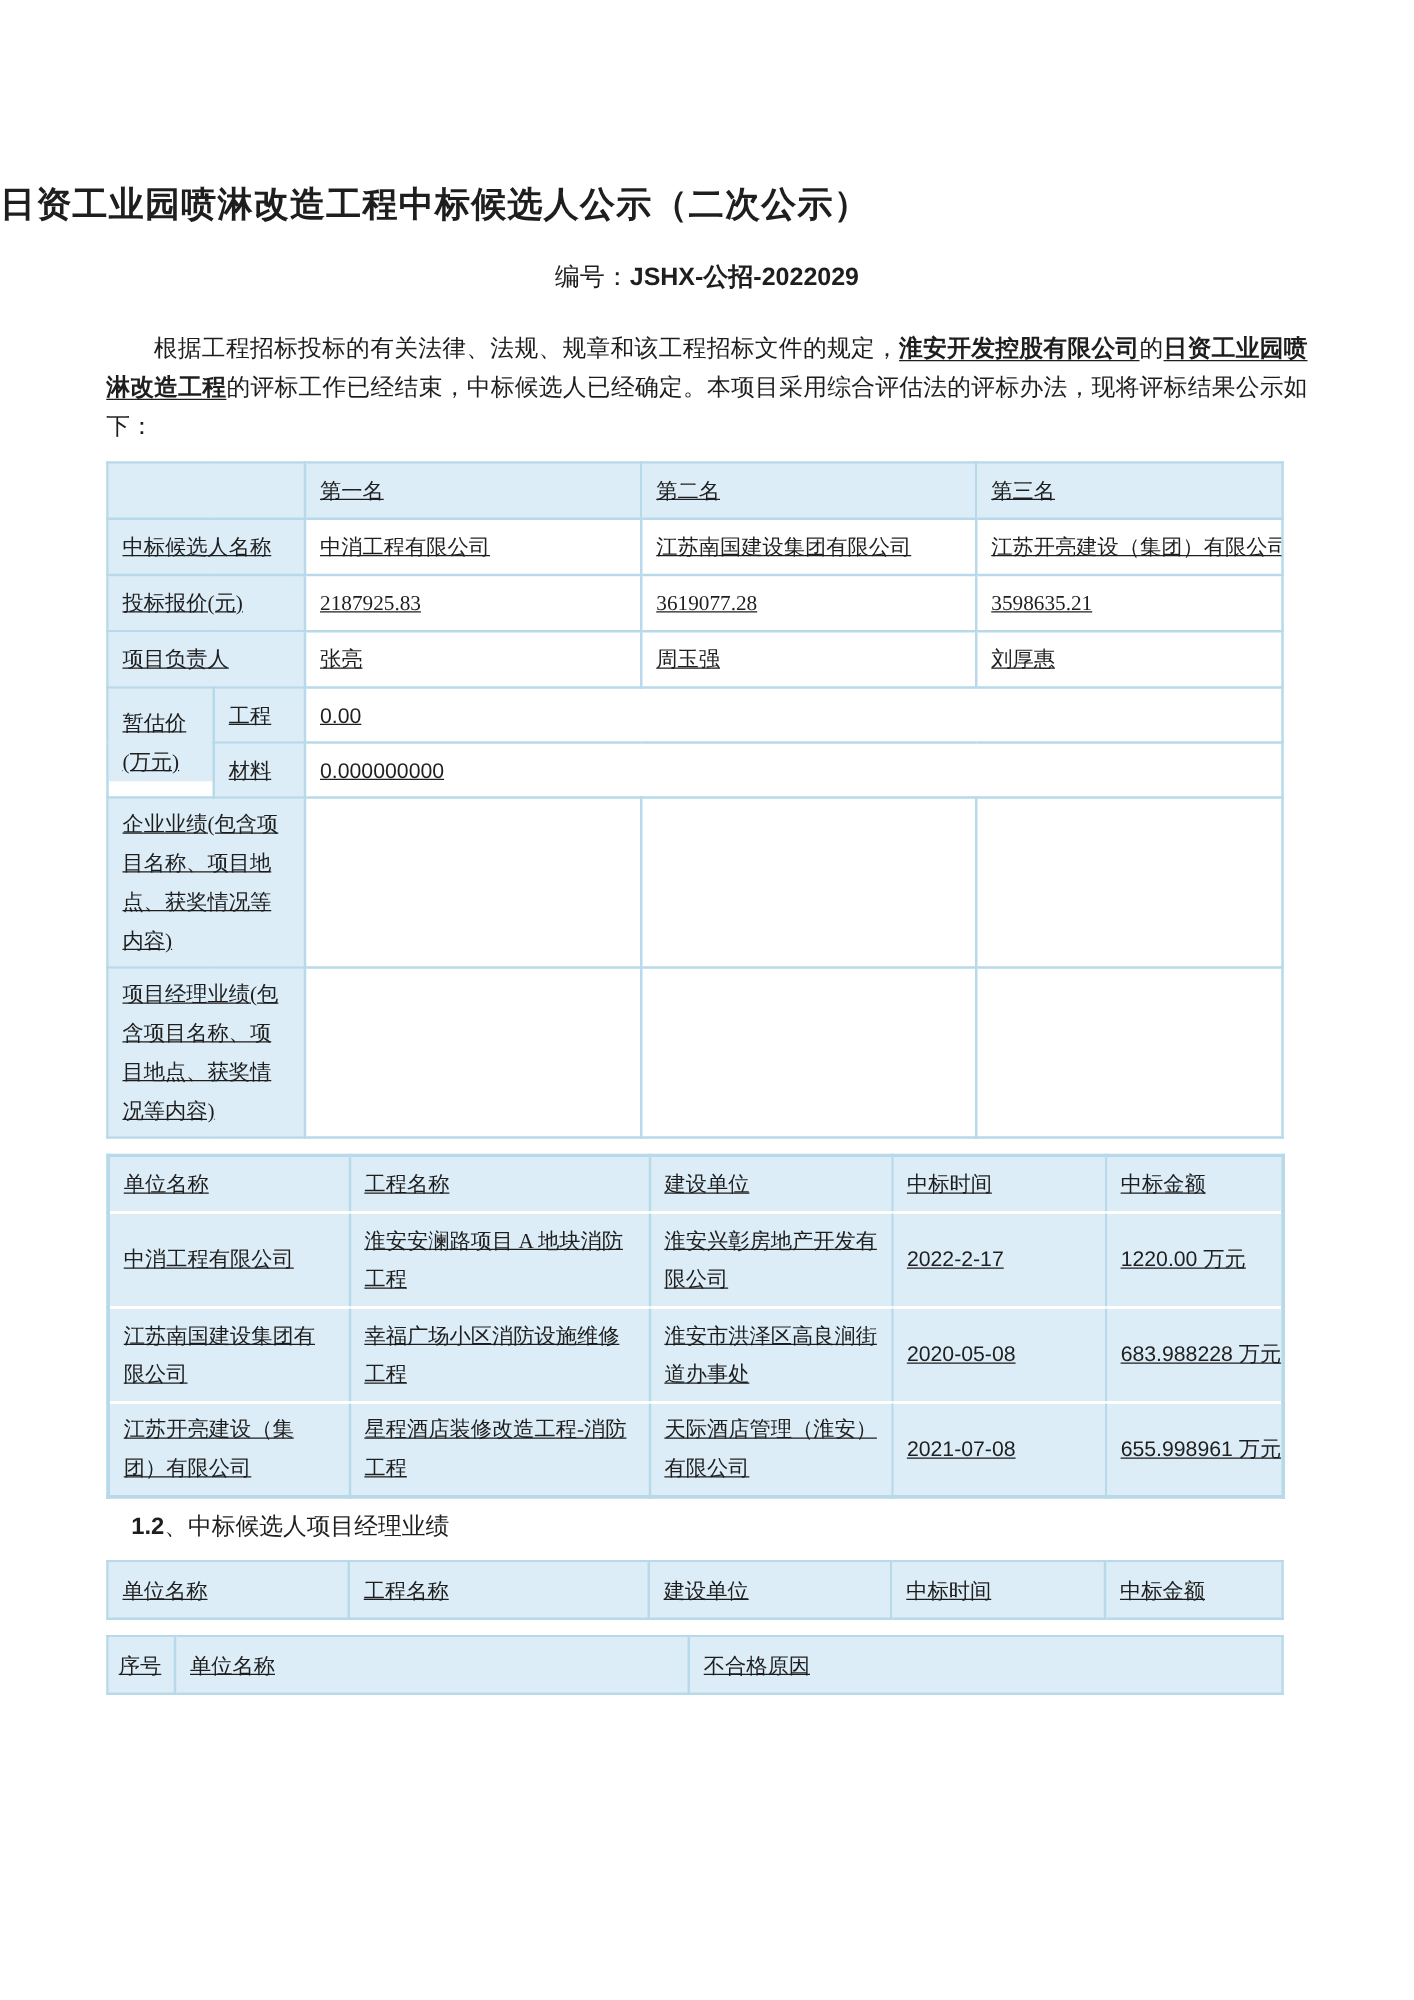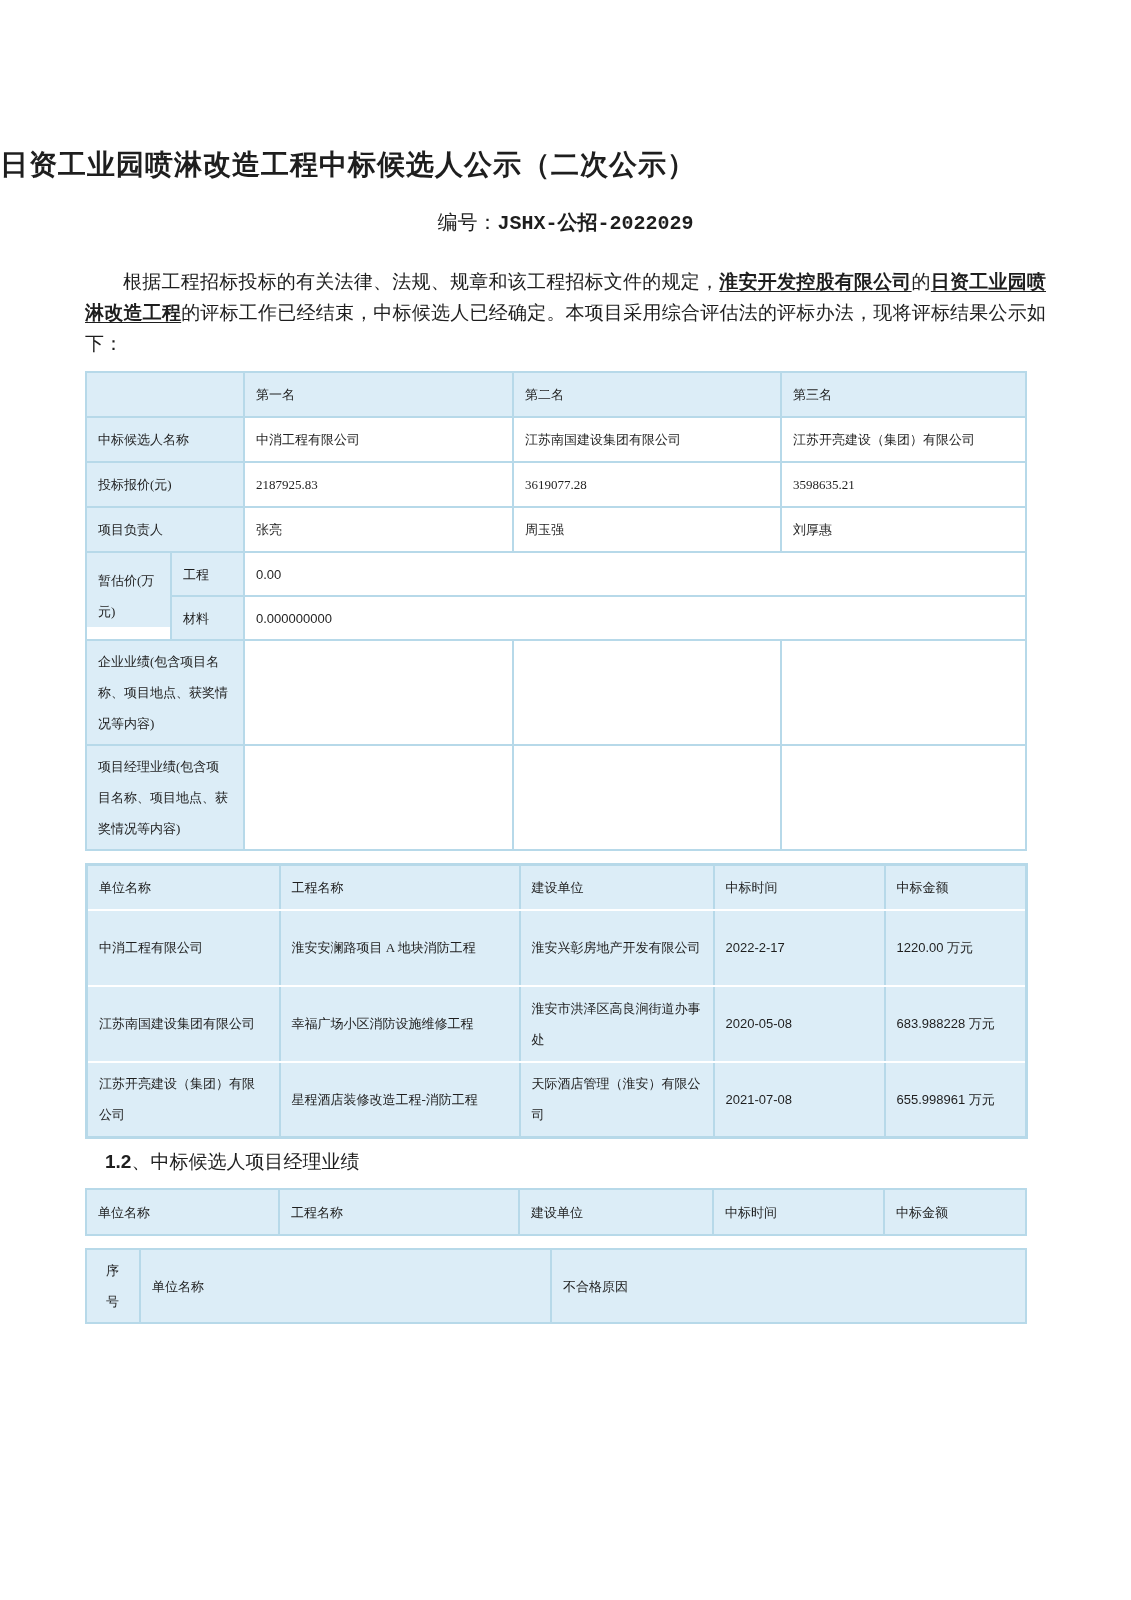--- a/index.html
+++ b/index.html
@@ -21,21 +21,21 @@
     font-weight: 700;
     letter-spacing: 1px;
   }
   .doc-number {
     margin-top: 22px;
     text-align: center;
     font-size: 20px;
     line-height: 28px;
   }
   .doc-number .num-value {
-    font-family: Liberation Mono, monospace;
+    font-family: Liberation Sans, sans-serif;
     font-weight: 600;
   }
   .intro {
     margin: 28px 85px 0 85px;
     width: 961px;
     font-size: 19px;
     line-height: 31px;
     text-align: justify;
     text-indent: 2em;
   }
@@ -54,23 +54,24 @@
     border-collapse: collapse;
     table-layout: fixed;
     width: 940px;
     margin: 12px 0 0 85px;
   }
   .tbl td {
     border: 2px solid var(--table-border, #b7d9e9);
     vertical-align: middle;
     padding: 5px 11px;
     line-height: 31px;
-    font-size: 13px;
+    font-size: 17px;
     word-break: break-all;
     overflow: hidden;
+    text-decoration: underline;
   }
   .blue { background: var(--table-cell-bg, #dcedf7); }
   .rh45 { height: 45px; }
   .rh44 { height: 44px; }
   .rh46 { height: 46px; }
   .rh76 { height: 76px; }
   .nowrap { white-space: nowrap; font-size: 16.5px; padding: 5px 10px; }
   .sansnum {
     font-family: "Liberation Sans", "DejaVu Sans", sans-serif;
     font-size: 18px;
@@ -235,20 +236,20 @@
 
 
   <table class="tbl">
     <colgroup>
       <col style="width:54px">
         <col style="width:411px">
         <col style="width:475px">
     </colgroup>
     <tbody>
         <tr class="rh46">
-      <td class="blue" style="padding:5px 19px">序号</td>
+      <td class="blue" style="padding:5px 8px">序号</td>
       <td class="blue">单位名称</td>
       <td class="blue">不合格原因</td>
     </tr>
   </tbody>
     </table>
 
 </div>
 
 </body></html>

